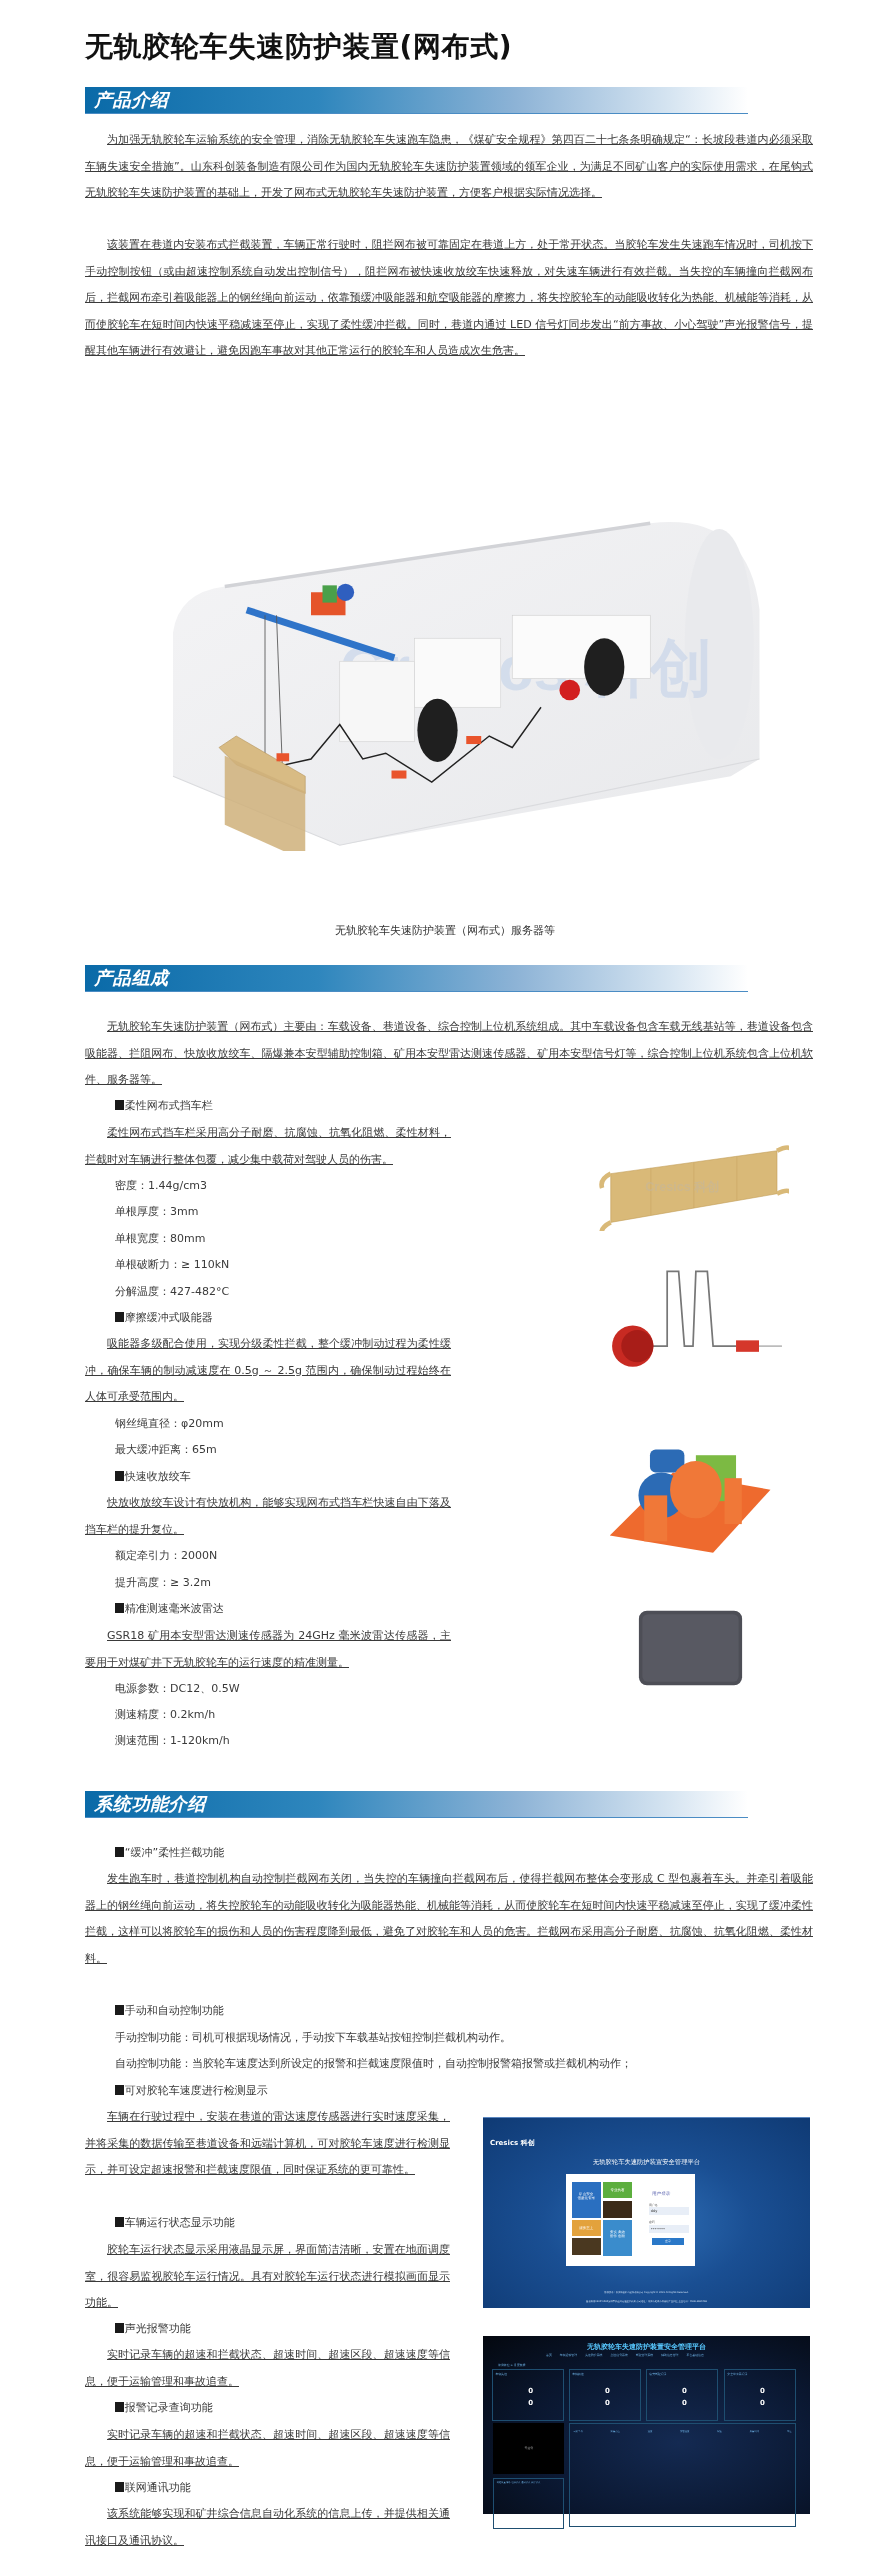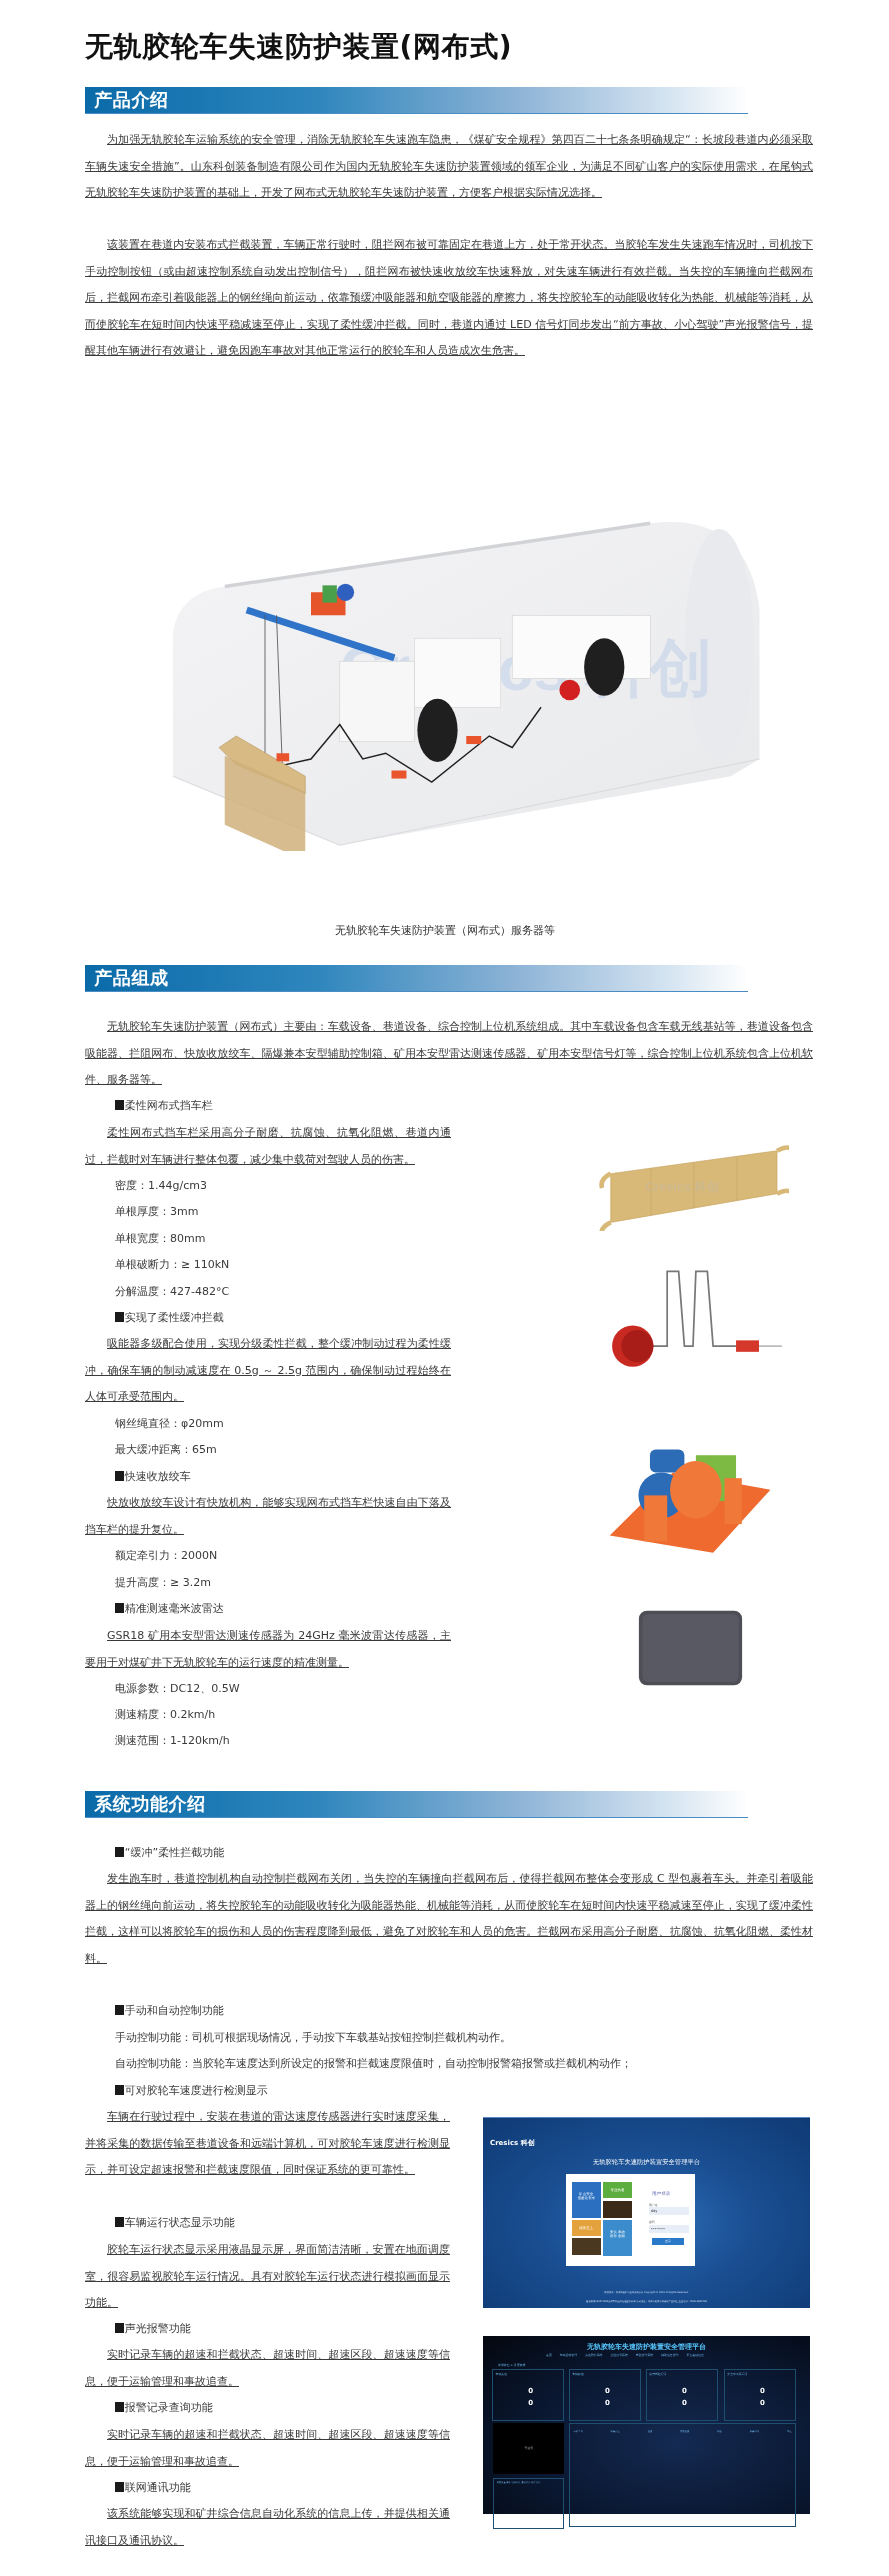--- a/index.html
+++ b/index.html
@@ -10,20 +10,21 @@
   }
   .abs { position: absolute; }
   .page-title {
     left: 85px; top: 29px; font-size: 28px; font-weight: bold; color: #111;
     letter-spacing: 0.6px; line-height: 35px;
   }
   .sec-bar {
     left: 85px; width: 663px; height: 26.5px;
     background: linear-gradient(90deg, #0a6aa8 0%, #2e86bd 35%, #8db3d6 65%, #d5e4f1 88%, #ffffff 100%);
     border-bottom: 1.2px solid #4a8cc4;
+    font-style: italic;
   }
   .sec-bar span {
     position: absolute; left: 9.2px; top: 2.3px; color: #fff; font-weight: bold;
     font-size: 18px; line-height: 22px; letter-spacing: 0.6px;
   }
   .para {
     font-size: 11px; line-height: 26.5px; color: #3a3a3a; text-align: justify;
     text-indent: 2em;
     text-decoration: underline;
   }
@@ -102,28 +103,28 @@
 </div>
 
 <div class="abs caption" style="top:923px">无轨胶轮车失速防护装置（网布式）服务器等</div>
 
 <div class="abs sec-bar" style="top:965px">
   <span>产品组成</span>
 </div>
 <p class="abs para full" style="top:1014px">无轨胶轮车失速防护装置（网布式）主要由：车载设备、巷道设备、综合控制上位机系统组成。其中车载设备包含车载无线基站等，巷道设备包含吸能器、拦阻网布、快放收放绞车、隔爆兼本安型辅助控制箱、矿用本安型雷达测速传感器、矿用本安型信号灯等，综合控制上位机系统包含上位机软件、服务器等。</p>
 
 <div class="abs bullet-head" style="left:115px; top:1093px"><span class="sq"></span><span>柔性网布式挡车栏</span></div>
-<p class="abs para" style="left:85px; top:1120px; width:366px">柔性网布式挡车栏采用高分子耐磨、抗腐蚀、抗氧化阻燃、巷道内通过，拦截时对车辆进行整体包覆，减少集中载荷对驾驶人员的伤害。</p>
+<p class="abs para" style="left:85px; top:1120px; width:366px">柔性网布式挡车栏采用高分子耐磨、抗腐蚀、抗氧化阻燃、柔性材料，拦截时对车辆进行整体包覆，减少集中载荷对驾驶人员的伤害。</p>
 <div class="abs line" style="left:115px; top:1173px">密度：1.44g/cm3</div>
 <div class="abs line" style="left:115px; top:1199px">单根厚度：3mm</div>
 <div class="abs line" style="left:115px; top:1226px">单根宽度：80mm</div>
 <div class="abs line" style="left:115px; top:1252px">单根破断力：≥ 110kN</div>
 <div class="abs line" style="left:115px; top:1279px">分解温度：427-482°C</div>
 
-<div class="abs bullet-head" style="left:115px; top:1305px"><span class="sq"></span><span>实现了柔性缓冲拦截</span></div>
+<div class="abs bullet-head" style="left:115px; top:1305px"><span class="sq"></span><span>摩擦缓冲式吸能器</span></div>
 <p class="abs para" style="left:85px; top:1331px; width:366px">吸能器多级配合使用，实现分级柔性拦截，整个缓冲制动过程为柔性缓冲，确保车辆的制动减速度在 0.5g ～ 2.5g 范围内，确保制动过程始终在人体可承受范围内。</p>
 <div class="abs line" style="left:115px; top:1411px">钢丝绳直径：φ20mm</div>
 <div class="abs line" style="left:115px; top:1437px">最大缓冲距离：65m</div>
 
 <div class="abs bullet-head" style="left:115px; top:1464px"><span class="sq"></span><span>快速收放绞车</span></div>
 <p class="abs para" style="left:85px; top:1490px; width:366px">快放收放绞车设计有快放机构，能够实现网布式挡车栏快速自由下落及挡车栏的提升复位。</p>
 <div class="abs line" style="left:115px; top:1543px">额定牵引力：2000N</div>
 <div class="abs line" style="left:115px; top:1570px">提升高度：≥ 3.2m</div>
 
 <div class="abs bullet-head" style="left:115px; top:1596px"><span class="sq"></span><span>精准测速毫米波雷达</span></div>

